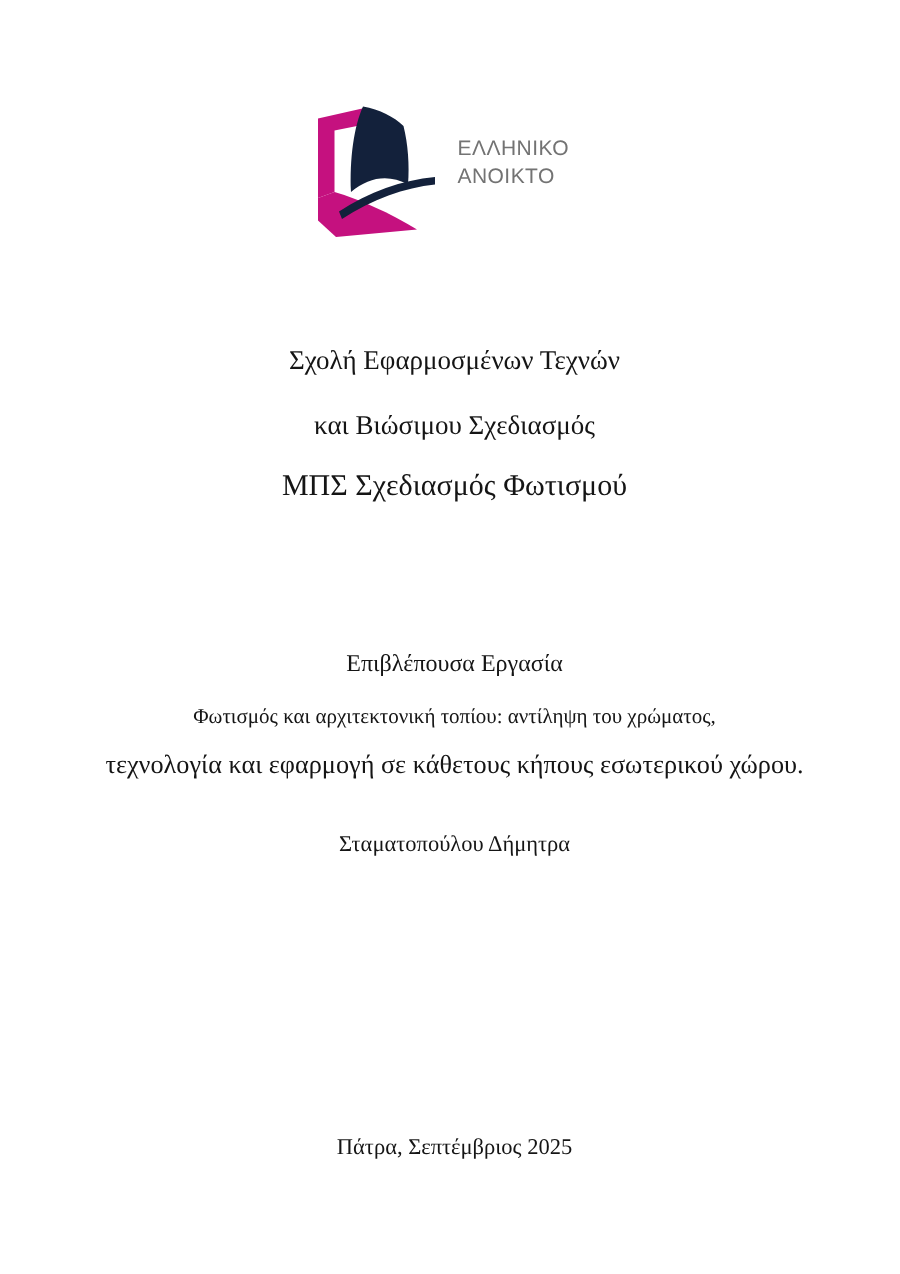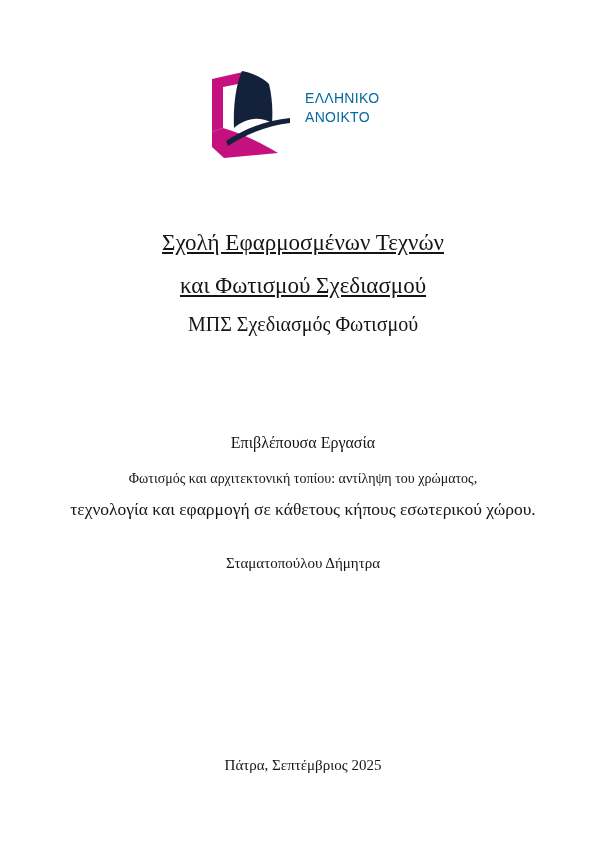--- a/index.html
+++ b/index.html
@@ -12,21 +12,21 @@
     font-family:"Liberation Serif","DejaVu Serif",serif;
     color:#151515;
   }
   .line{
     position:absolute;
     left:10px;width:586px;
     text-align:center;
     line-height:1;
     white-space:nowrap;
   }
-  .school{font-size:23px;text-decoration:underline;}
+  .school{font-size:18px;}
   .school1{top:231px;}
   .school2{top:274px;}
   .program{top:314px;font-size:20px;}
   .thesis-type{top:435px;font-size:16px;}
   .title1{top:472px;font-size:14px;}
   .title2{top:501px;font-size:17.5px;}
   .author{top:556px;font-size:15px;}
   .supervisor{top:610px;font-size:14px;}
   .place-date{top:758px;font-size:15px;}
 
@@ -37,21 +37,21 @@
     align-items:flex-start;
   }
   .logo-mark{width:86px;height:88px;display:block;}
   .logo-text{
     margin-left:9px;
     padding-top:19px;
     font-family:"Liberation Sans","DejaVu Sans",sans-serif;
     font-size:14px;
     line-height:18.5px;
     letter-spacing:0.3px;
-    color:#0369a1;
+    color:#737373;
     white-space:nowrap;
   }
 </style>
 </head>
 <body>
 
 <div class="page">
 
   <div class="logo">
     <svg class="logo-mark" viewBox="0 0 86 88" aria-hidden="true">
@@ -64,21 +64,21 @@
 
       <path d="M16 71 C 36 58 58 50 80 48 L80 53 C 60 55 38 63 18 76 Z" fill="#13213b"></path>
     </svg>
     <div class="logo-text">
       <div>ΕΛΛΗΝΙΚΟ</div>
       <div>ΑΝΟΙΚΤΟ</div>
     </div>
   </div>
 
   <div class="line school school1">Σχολή Εφαρμοσμένων Τεχνών</div>
-  <div class="line school school2">και Φωτισμού Σχεδιασμού</div>
+  <div class="line school school2">και Βιώσιμου Σχεδιασμός</div>
   <div class="line program">ΜΠΣ Σχεδιασμός Φωτισμού</div>
 
   <div class="line thesis-type">Επιβλέπουσα Εργασία</div>
   <div class="line title1">Φωτισμός και αρχιτεκτονική τοπίου: αντίληψη του χρώματος,</div>
   <div class="line author">Σταματοπούλου Δήμητρα</div>
 
   <div class="line title2">τεχνολογία και εφαρμογή σε κάθετους κήπους εσωτερικού χώρου.</div>
 
   <div class="line place-date">Πάτρα, Σεπτέμβριος 2025</div>
 

